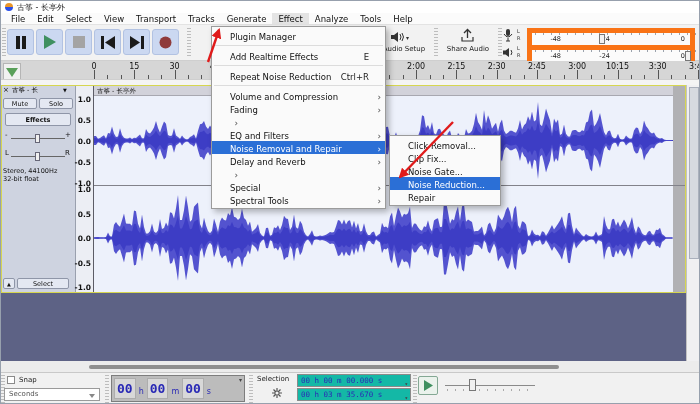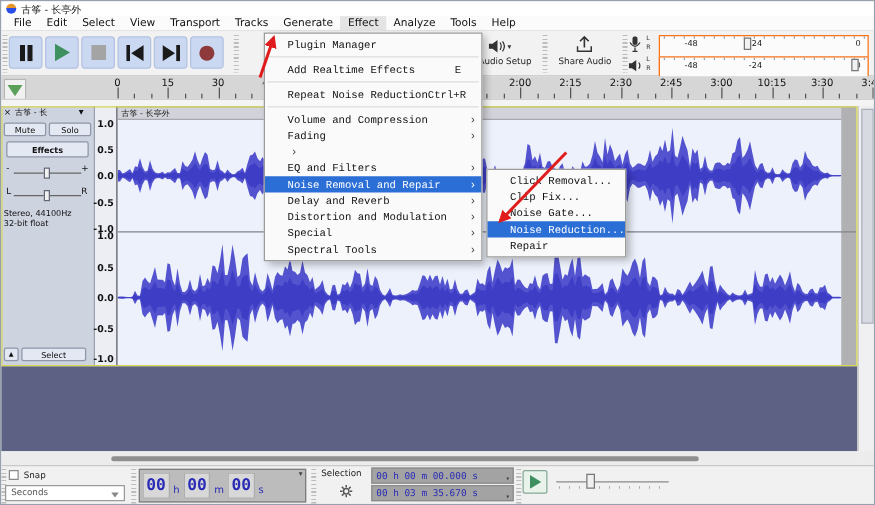--- a/index.html
+++ b/index.html
@@ -19,21 +19,21 @@
   .mb-item.active{background:#e4e4e4;}
 
   
   #toolbar{left:0;top:24px;width:700px;height:36px;background:#f2f2f2;border-bottom:1px solid #cfcfcf;}
   .grip{position:absolute;top:3px;width:4px;height:30px;
         background:repeating-linear-gradient(to bottom,#bdbdbd 0 1px,transparent 1px 3px);}
   .tbtn{position:absolute;top:4px;width:27px;height:26px;background:#cbd8f1;border:1px solid #b2c2e2;border-radius:3px;
         display:flex;align-items:center;justify-content:center;}
   .tsec-label{position:absolute;font-size:7px;color:#222;text-align:center;}
 
-  .meter-box{position:absolute;left:24px;top:0;width:168px;height:32px;background:#fbfbfb;border:1px solid #f97316;}
+  .meter-box{position:absolute;left:24px;top:0;width:168px;height:32px;background:#fbfbfb;border:5px solid #f97316;}
   .meter-tick{position:absolute;top:0;width:1px;height:2px;background:#9aa2ac;}
   .meter-lbl{position:absolute;top:2px;font-size:6.5px;color:#222;transform:translateX(-50%);}
   .meter-handle{position:absolute;top:1px;width:6px;height:10px;background:#f2f2f2;border:1px solid #777;}
   .lr{position:absolute;left:14px;top:0;font-size:5px;color:#333;line-height:7px;}
 
   
   #ruler{left:0;top:60px;width:700px;height:24px;background:#d6d6d6;border-bottom:1px solid #b9b9b9;}
   #scrub{position:absolute;left:0;top:18px;width:700px;height:6px;background:#f4f4f4;border-top:1px solid #cfcfcf;}
   #tri-box{position:absolute;left:2px;top:2px;width:18px;height:19px;background:#f1f1f1;border:1px solid #b5b5b5;display:flex;align-items:center;justify-content:center;}
   #tri-box .tri{width:0;height:0;border-left:6px solid transparent;border-right:6px solid transparent;border-top:9px solid #5aa05a;}
@@ -74,36 +74,36 @@
   .combo-arrow{position:absolute;right:4px;top:5px;width:0;height:0;border-left:3px solid transparent;border-right:3px solid transparent;border-top:4px solid #888;}
   #time-display{position:absolute;left:110px;top:2px;width:134px;height:27px;background:#bcbcbc;border:1px solid #7d7d7d;
                 display:flex;align-items:center;padding:0 2px;}
   .td-val{background:#d8d8d8;border:1px solid #adadad;color:#2a2ab5;font-family:"DejaVu Sans Mono",monospace;
           font-size:13px;font-weight:bold;padding:0 2px;height:21px;line-height:20px;}
   .td-unit{color:#2a2ab5;font-size:8px;padding:6px 3px 0 3px;}
   .dd-arrow{font-size:6px;color:#444;}
   #time-dd{position:absolute;left:238px;top:3px;}
   #sel-label{position:absolute;left:256px;top:2px;}
   #sel-gear{position:absolute;left:271px;top:15px;}
-  .sel-field{position:absolute;left:296px;width:114px;height:13px;background:#a3a3a3;border:1px solid #8a8a8a;
+  .sel-field{position:absolute;left:296px;width:114px;height:13px;background:#14b8a6;border:1px solid #8a8a8a;
              font-family:"DejaVu Sans Mono",monospace;font-size:7.5px;color:#2a2ab5;line-height:11px;padding:0 8px 0 3px;}
   .sel-field .dd-arrow{position:absolute;right:2px;top:3px;}
   #play-speed-btn{position:absolute;left:417px;top:3px;width:20px;height:19px;background:#eaf2ec;border:1px solid #84a894;border-radius:2px;
                   display:flex;align-items:center;justify-content:center;}
   #speed-slider{position:absolute;left:444px;top:6px;width:90px;height:18px;}
   #speed-line{position:absolute;left:0;top:6px;width:90px;height:1px;background:#8a8a8a;}
   #speed-ticks{position:absolute;left:2px;top:10px;width:86px;height:2px;
                background:repeating-linear-gradient(to right,#aaa 0 1px,transparent 1px 8px);}
   #speed-handle{position:absolute;left:24px;top:0;width:7px;height:12px;background:#f0f0f0;border:1px solid #777;}
 
   
   .menu{position:absolute;background:#fafafa;border:1px solid #9b9b9b;box-shadow:3px 3px 6px rgba(0,0,0,.28);padding:2px 0;z-index:40;}
   #effect-menu{left:210px;top:25px;width:175px;}
   #noise-submenu{left:388px;top:134px;width:112px;}
-  .menu-item{height:13px;display:flex;align-items:center;padding:0 4px 0 18px;font-size:8.5px;color:#111;font-family:Liberation Mono, monospace;}
+  .menu-item{height:13px;display:flex;align-items:flex-end;padding:0 4px 0 18px;font-size:8.5px;color:#111;}
   .menu-item .mi-label{flex:1;white-space:nowrap;}
   .menu-item .mi-accel{margin-right:12px;color:#222;}
   .menu-item .mi-arrow{width:8px;text-align:right;font-size:9px;color:#444;}
   .menu-item.hl{background:#2b6fd6;color:#fff;}
   .menu-item.hl .mi-accel,.menu-item.hl .mi-arrow{color:#fff;}
   .menu-sep{height:1px;background:#dcdcdc;margin:3px 2px;}
 
   #arrows{left:0;top:0;z-index:60;pointer-events:none;}
   svg{display:block;}
 </style>
@@ -500,21 +500,20 @@
       </div>
       <div class="menu-item hl">
         <span class="mi-label">Noise Removal and Repair</span>
         <span class="mi-arrow">›</span>
       </div>
       <div class="menu-item">
         <span class="mi-label">Delay and Reverb</span>
         <span class="mi-arrow">›</span>
       </div>
       <div class="menu-item">
-        <span class="mi-label">Distortion and Modulation</span>
         <span class="mi-arrow">›</span>
       </div>
       <div class="menu-item">
         <span class="mi-label">Special</span>
         <span class="mi-arrow">›</span>
       </div>
       <div class="menu-item">
         <span class="mi-label">Spectral Tools</span>
         <span class="mi-arrow">›</span>
       </div>

